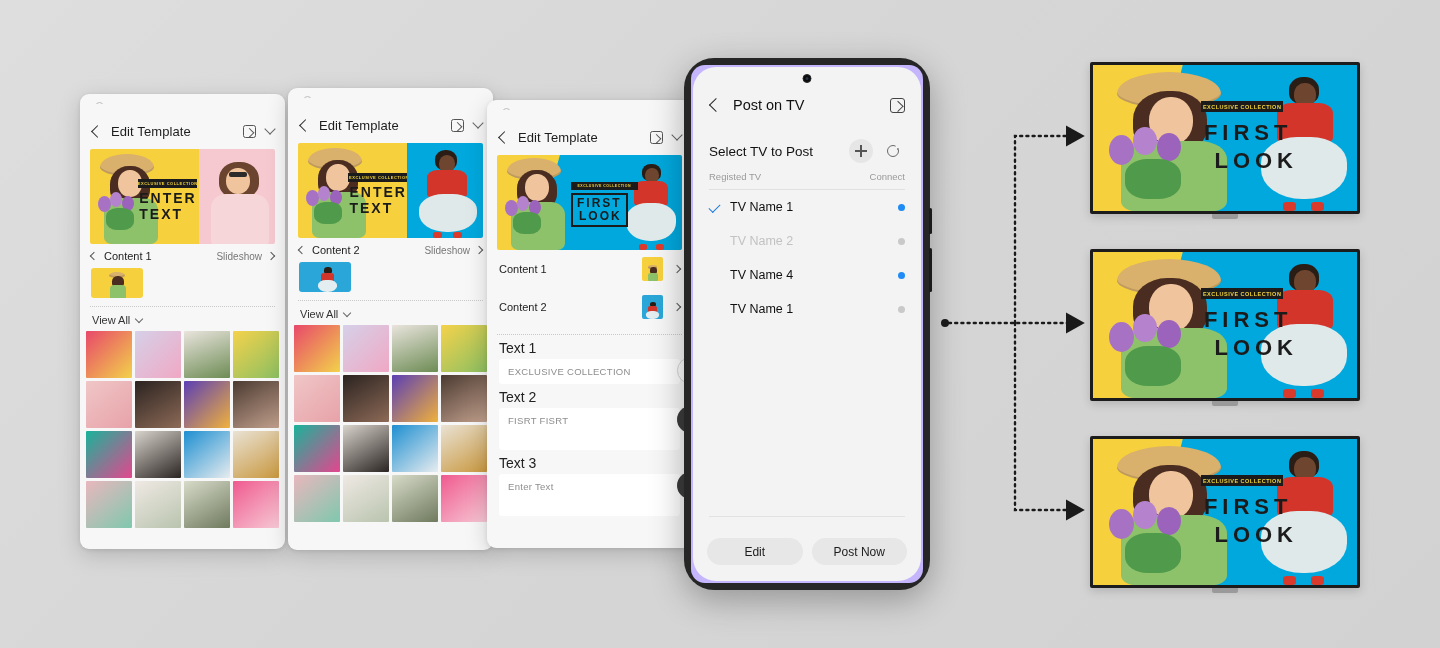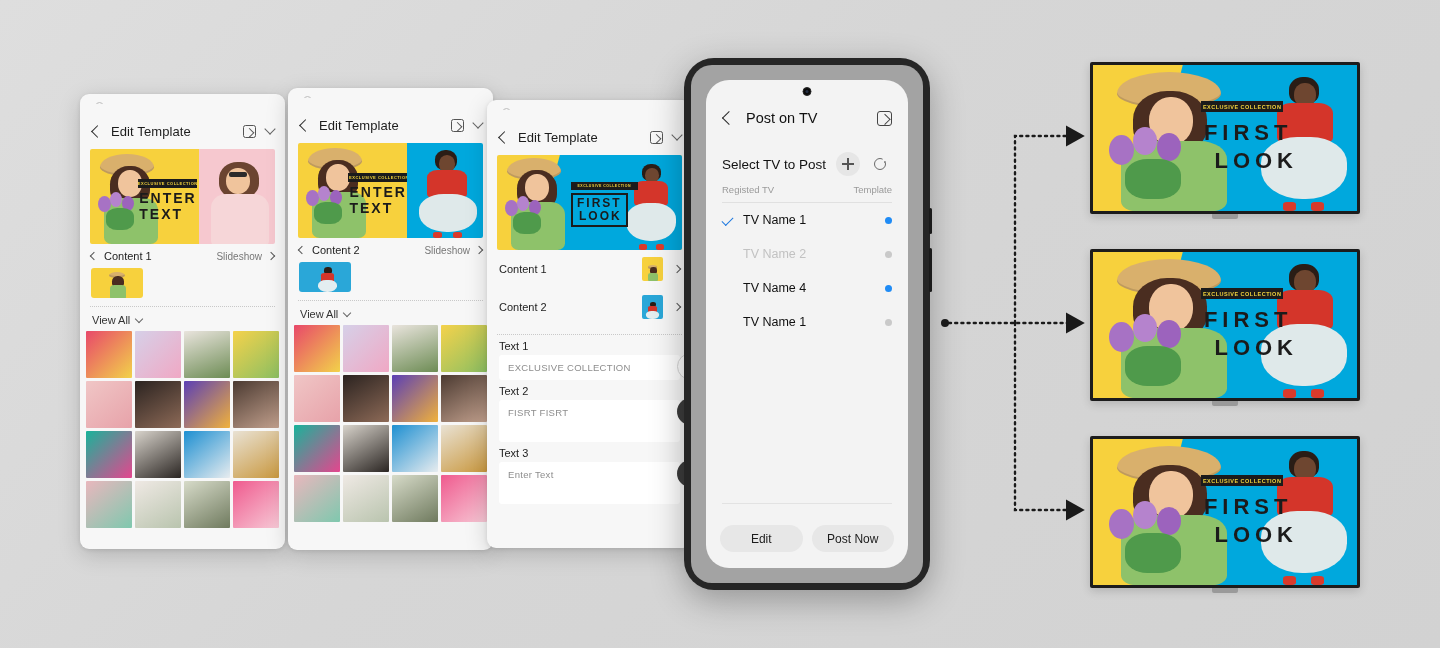--- a/index.html
+++ b/index.html
@@ -126,21 +126,21 @@
   }
   .gcell { width: 100%; aspect-ratio: 1/1.02; border-radius: 1px; position: relative; overflow:hidden;}
 
   
   .row-item {
     display:flex; align-items:center; padding: 7px 12px;
     font-size: 11px; color:#222; position: relative;
   }
   .row-item .rt { margin-left:auto; display:flex; align-items:center; gap:5px; }
   .sq-thumb { width:21px; height:24px; border-radius:2px; overflow:hidden; position:relative;}
-  .fld-label { padding: 5px 12px 3px; font-size: 11px; color:#222; }
+  .fld-label { padding: 5px 12px 3px; font-size: 14px; color:#222; }
   .field {
     margin: 0 12px; background:#fff; border-radius:3px;
     font-size: 9.5px; color:#8d8d8d; padding: 7px 9px;
     letter-spacing:.3px;
   }
   .field.tall { height: 42px; }
   .knob {
     position:absolute; right:-12px; width:27px; height:27px; border-radius:50%;
   }
   .knob.hollow { background: #fdfdfd; border:1px solid #d5d5d5; }
@@ -148,21 +148,21 @@
 
   
   #phone {
     position: absolute; left: 684px; top: 58px;
     width: 246px; height: 532px;
     background: #262626; border-radius: 30px;
     box-shadow: 0 10px 34px rgba(0,0,0,.30);
     padding: 7px;
   }
   #phone .bezel-in {
-    width:100%; height:100%; background:#a3a3a3; border-radius:21px; padding:15px;
+    width:100%; height:100%; background:#c4b5fd; border-radius:14px; padding:2px;
   }
   #phone .screen {
     width:100%; height:100%; background:#f3f3f3; border-radius:23px;
     overflow:hidden; position:relative;
   }
   .camera {
     position:absolute; left:50%; top:7px; transform:translateX(-50%);
     width:9px;height:9px;border-radius:50%;background:#0b0b0b;
     border:1px solid #2a2a2a;
   }
@@ -543,21 +543,21 @@
               <div class="plus-v"></div>
             </div>
             <div class="circ-btn" style="background:transparent;">
               <div class="refresh-ic"></div>
             </div>
           </div>
         </div>
 
         <div class="sub-row">
           <span>Registed TV</span>
-          <span class="r">Template</span>
+          <span class="r">Connect</span>
         </div>
         <div class="hr"></div>
 
         <div class="tv-row">
           <div class="check"></div>
           <span class="tv-name on">TV Name 1</span>
           <div class="dot on"></div>
         </div>
         <div class="tv-row">
           <div class="check hidden"></div>

